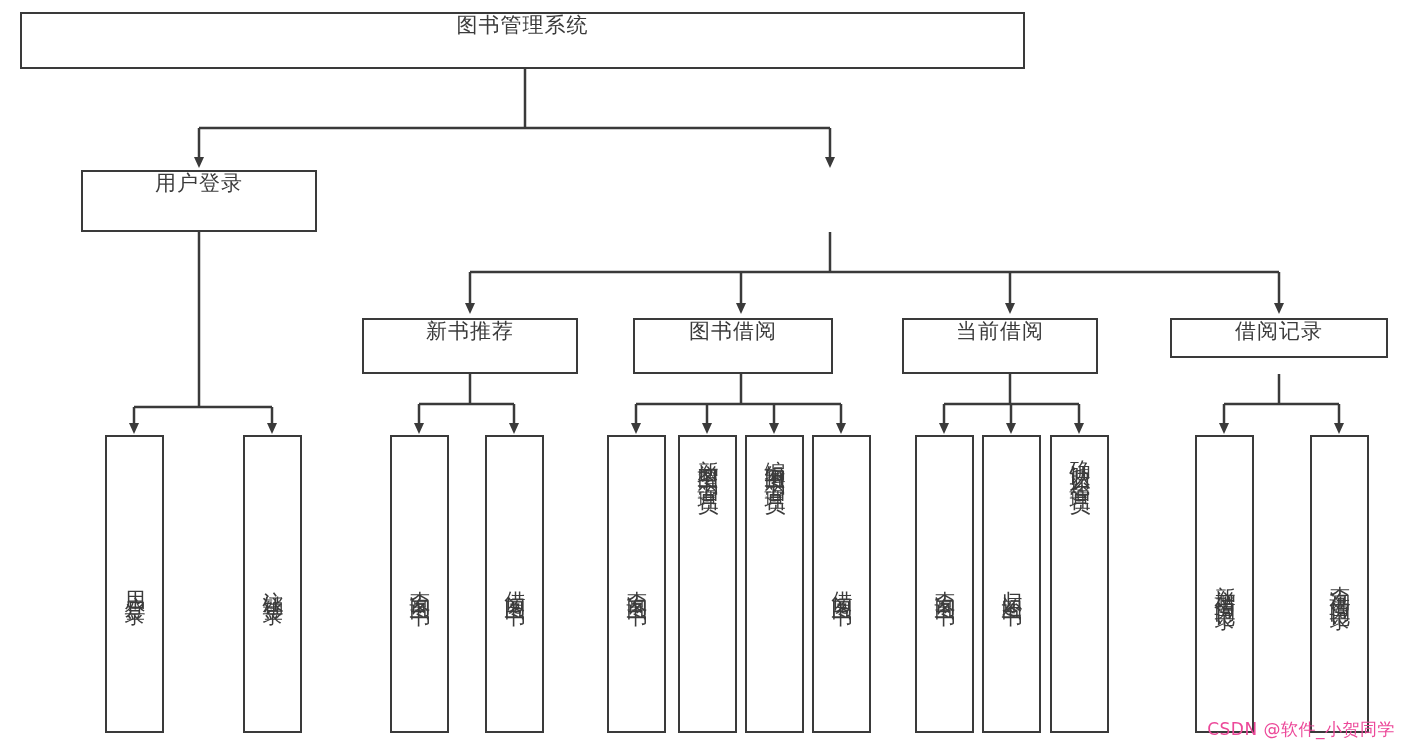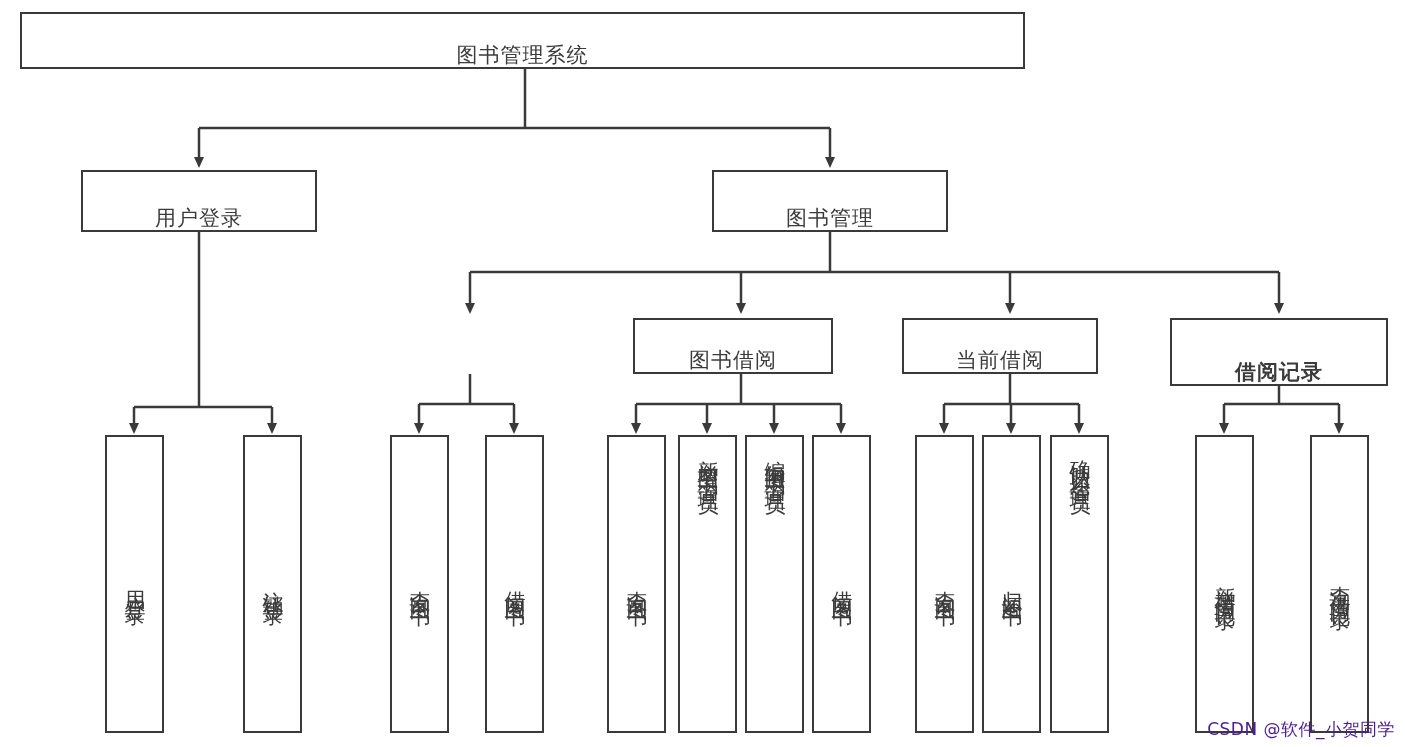--- a/index.html
+++ b/index.html
@@ -26,21 +26,21 @@
     width: 1405px;
     height: 747px;
     pointer-events: none;
   }
   .node {
     position: absolute;
     box-sizing: border-box;
     background: #ffffff;
     border: 2.5px solid #3a3a3a;
     display: flex;
-    align-items: flex-end;
+    align-items: flex-start;
     justify-content: center;
     overflow: hidden;
   }
   .node-h .node-label {
     font-size: 21px;
     color: #3b3b3b;
     letter-spacing: 1px;
     line-height: 1.1;
     white-space: nowrap;
   }
@@ -60,21 +60,21 @@
   }
   .node-v.center-text {
     align-items: center;
     padding-top: 0;
   }
   .watermark {
     position: absolute;
     right: 10px;
     bottom: 6px;
     font-size: 17px;
-    color: #4c1d95;
+    color: #ec4899;
     letter-spacing: 0.5px;
     white-space: nowrap;
   }
 </style>
 </head>
 <body>
 
 <div id="diagram-root">
 
   <svg class="wires" viewBox="0 0 1405 747">
@@ -127,31 +127,31 @@
     </g>
   </svg>
 
   <div class="node node-h" style="left:20px; top:12px; width:1005px; height:57px;">
     <span class="node-label">图书管理系统</span>
   </div>
 
   <div class="node node-h" style="left:81px; top:170px; width:236px; height:62px;">
     <span class="node-label">用户登录</span>
   </div>
-  <div class="node node-h" style="left:712px; top:170px; width:236px; height:62px;">
-    <span class="node-label">图书管理</span>
+
+  <div class="node node-h" style="left:362px; top:318px; width:216px; height:56px;">
+    <span class="node-label">新书推荐</span>
   </div>
-
   <div class="node node-h" style="left:633px; top:318px; width:200px; height:56px;">
     <span class="node-label">图书借阅</span>
   </div>
   <div class="node node-h" style="left:902px; top:318px; width:196px; height:56px;">
     <span class="node-label">当前借阅</span>
   </div>
-  <div class="node node-h" style="left:1170px; top:318px; width:218px; height:68px;font-weight:bold;">
+  <div class="node node-h" style="left:1170px; top:318px; width:218px; height:40px;">
     <span class="node-label">借阅记录</span>
   </div>
 
   <div class="node node-v center-text" style="left:105px; top:435px; width:59px; height:298px;">
     <span class="node-label">用户登录</span>
   </div>
   <div class="node node-v center-text" style="left:243px; top:435px; width:59px; height:298px;">
     <span class="node-label">注销登录</span>
   </div>
 

